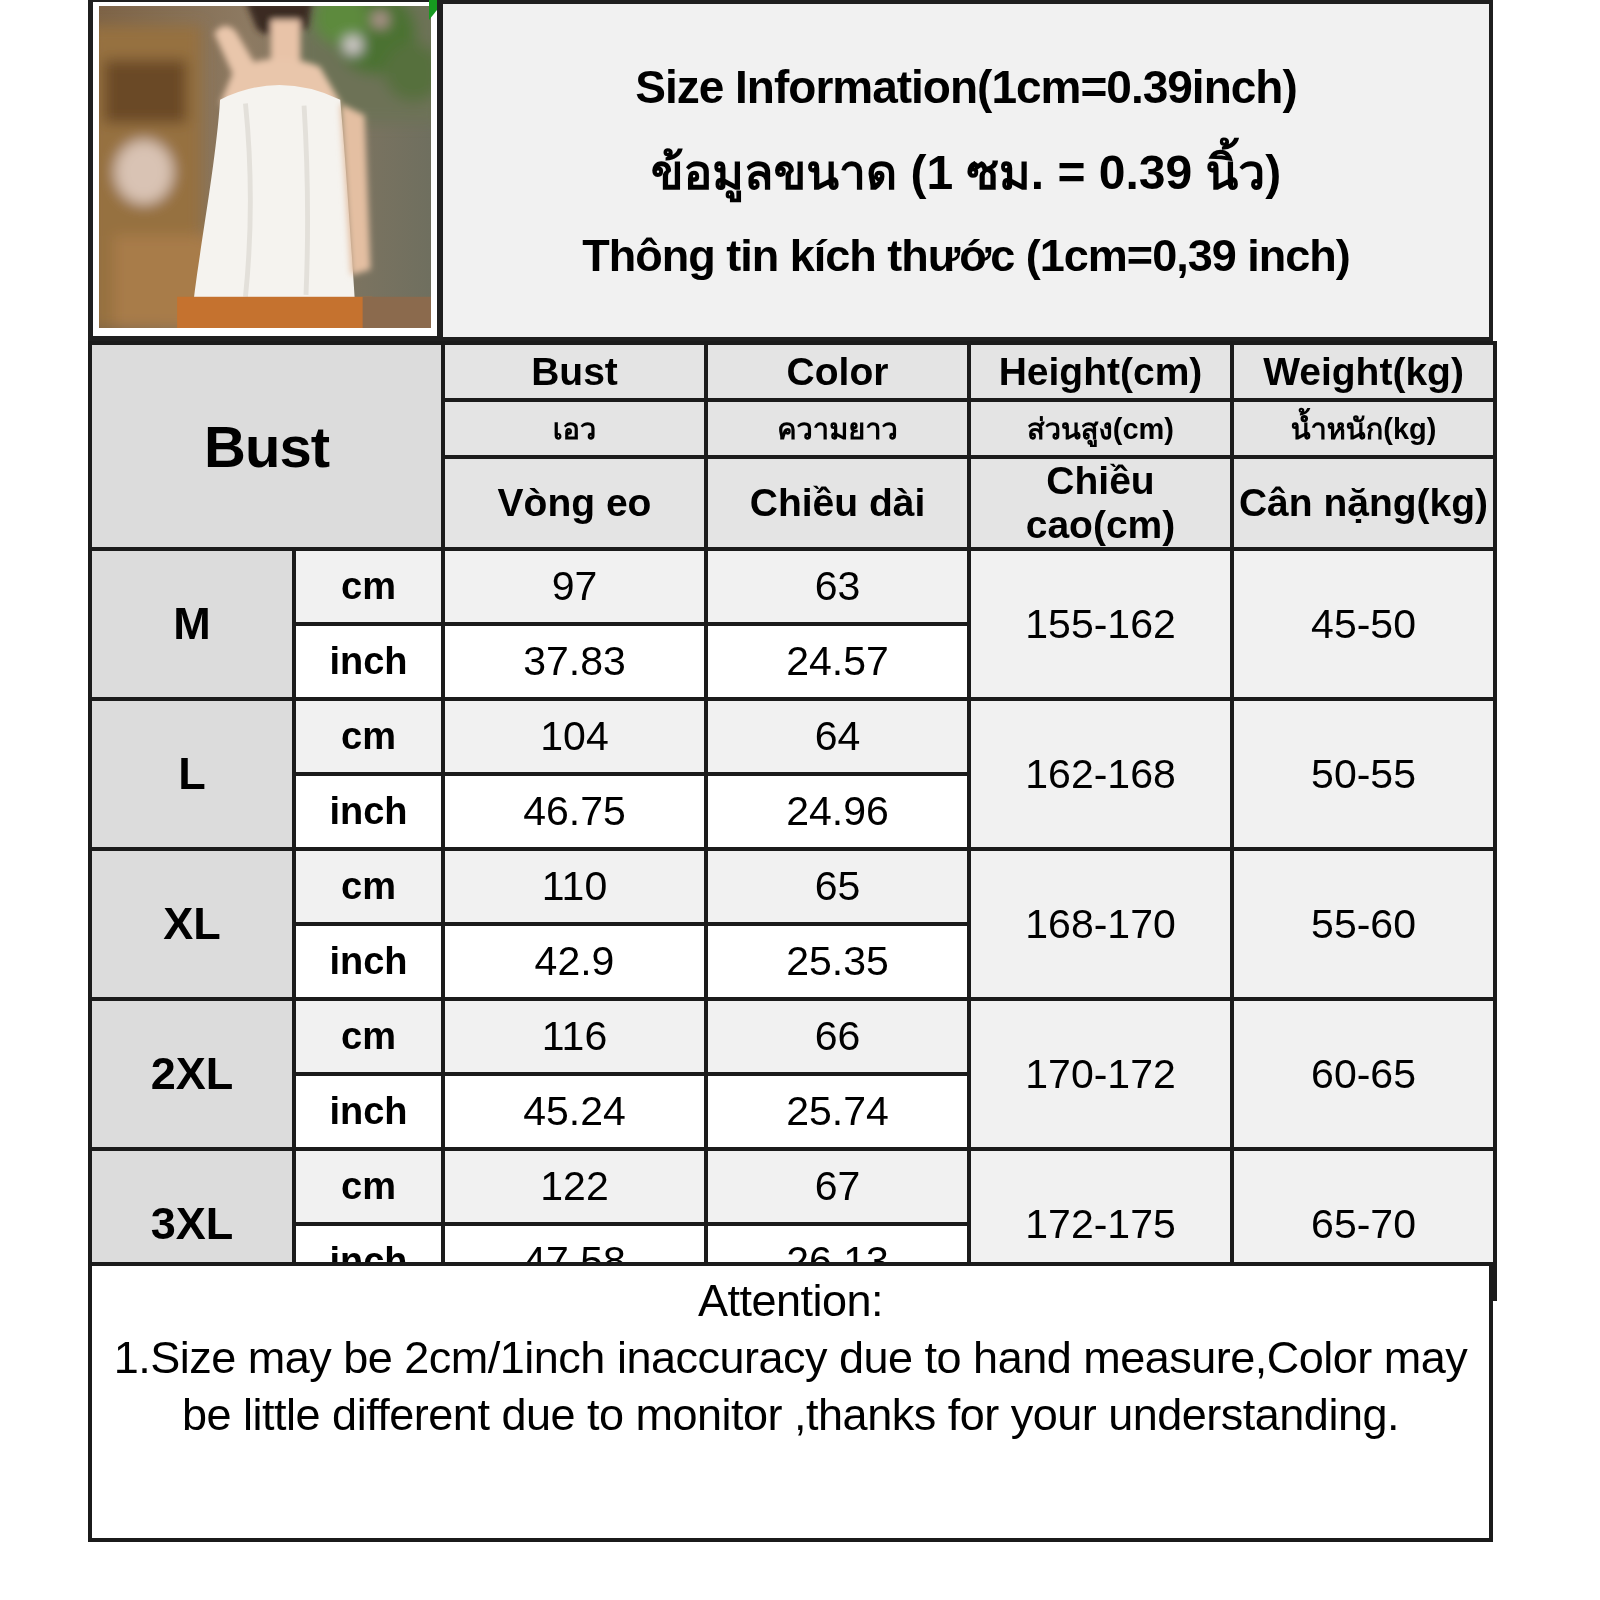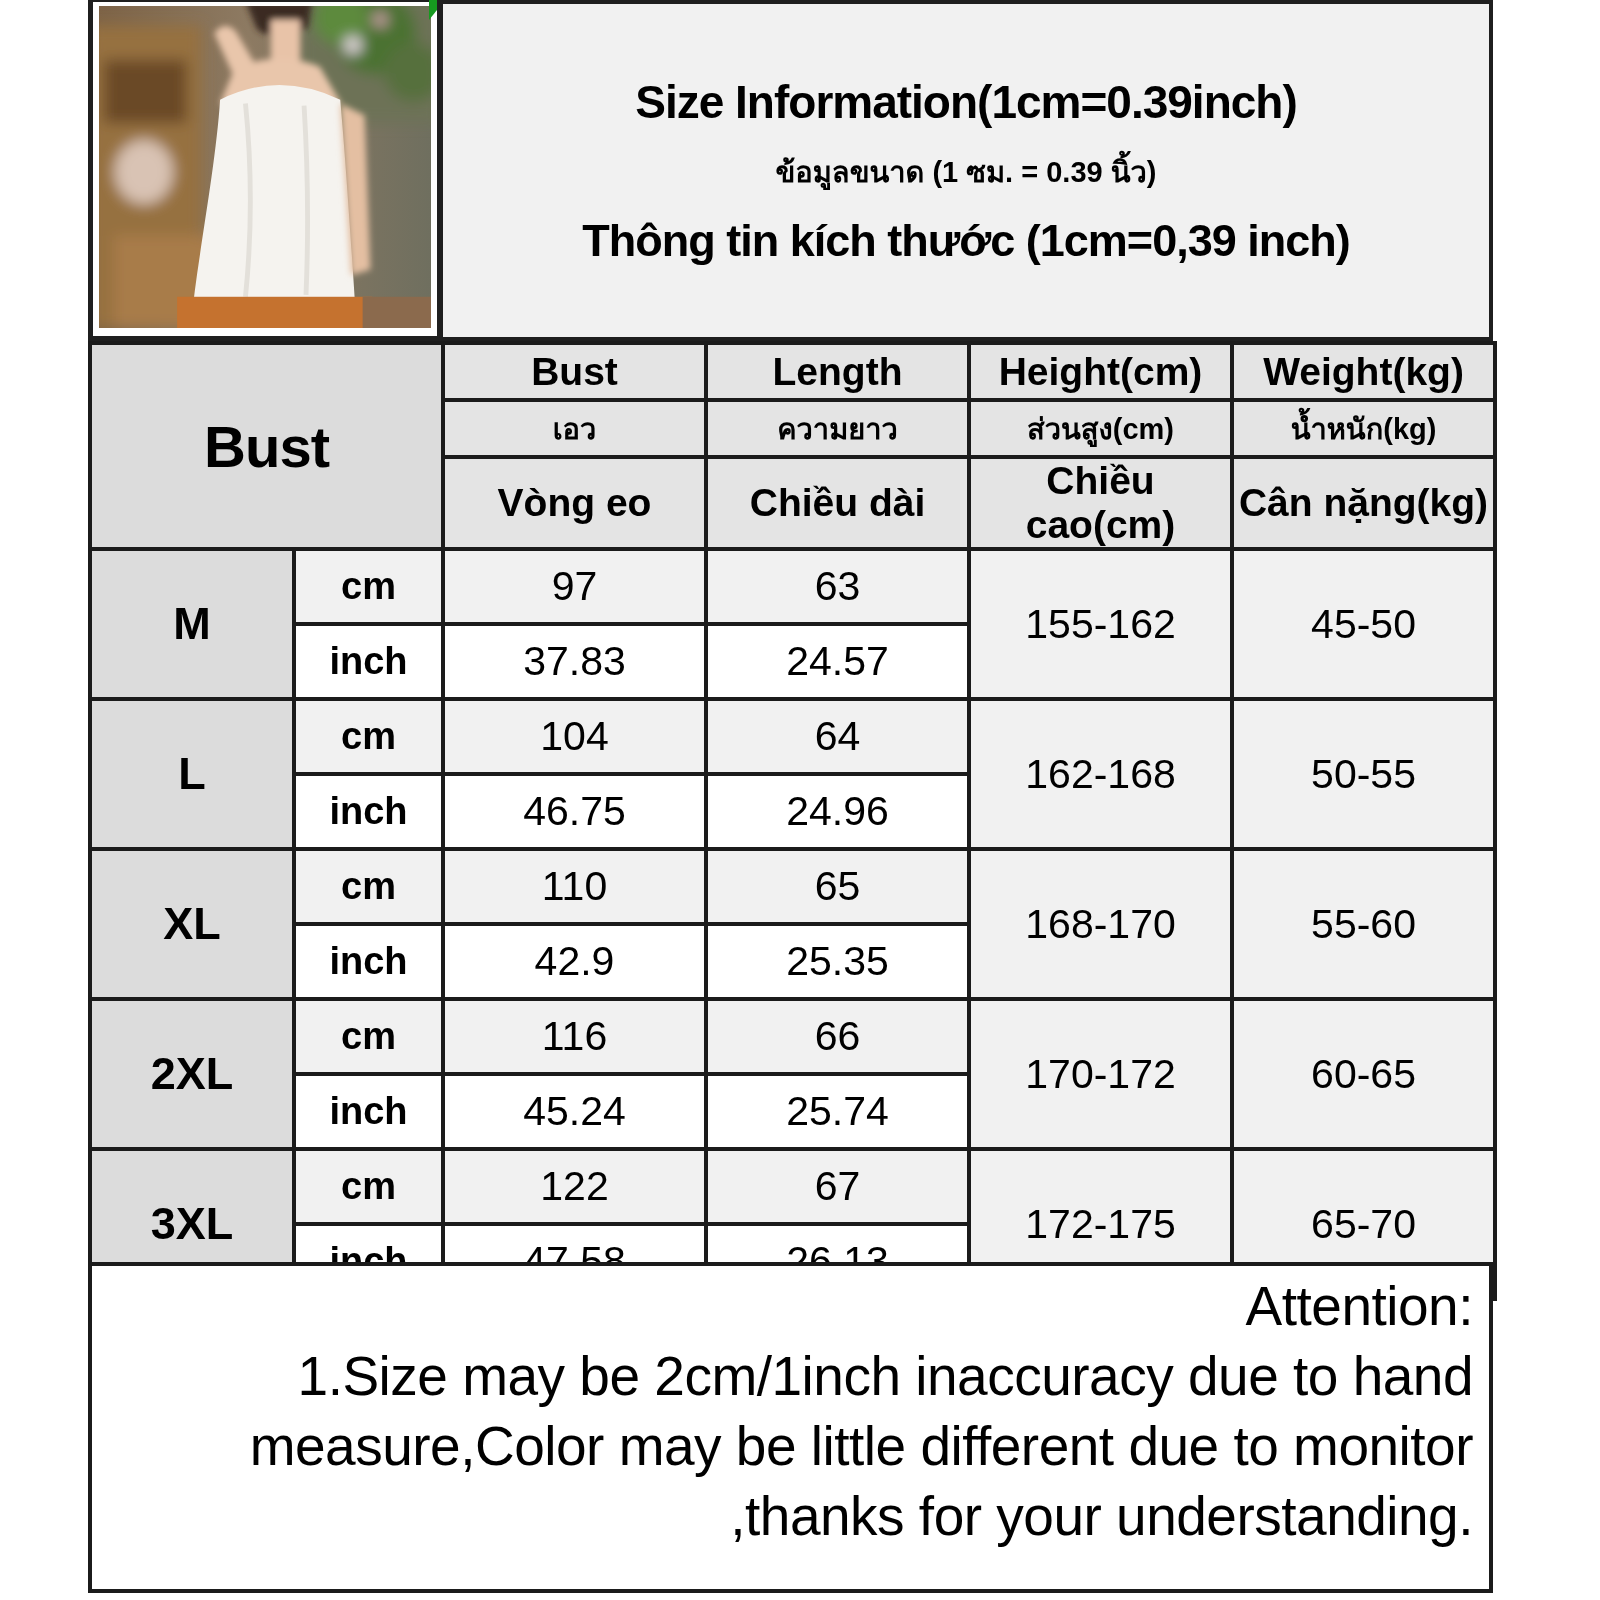--- a/index.html
+++ b/index.html
@@ -18,21 +18,21 @@
   .photo-box svg{display:block;width:100%;height:100%;}
   
   .title-box{
     position:absolute;left:437px;top:0;width:1056px;height:341px;
     box-sizing:border-box;background:#f1f1f1;
     border:4px solid #1f1f1f;border-left-width:6px;
     display:flex;flex-direction:column;justify-content:center;
     gap:20px;text-align:center;
   }
   .t-en{font-size:46px;font-weight:bold;letter-spacing:-1px;}
-  .t-th{font-size:29px;font-weight:bold;}
+  .t-th{font-size:48px;font-weight:bold;}
   .t-vi{font-size:45px;font-weight:bold;letter-spacing:-1px;}
   .green-accent{
     position:absolute;left:429px;top:0;width:0;height:0;
     border-top:20px solid #169a1f;border-right:16px solid transparent;
   }
   
   table.size-table{
     position:absolute;left:88px;top:341px;width:1405px;
     border-collapse:collapse;table-layout:fixed;
   }
@@ -48,24 +48,24 @@
   .hdr-vi{font-size:39px;}
   .size-big{background:#dcdcdc !important;font-size:58px;font-weight:bold;letter-spacing:-1px;}
   tr.row-cm td{background:#f1f1f1;}
   tr.row-inch td{background:#ffffff;border-top-width:3px;}
   .size-table td.lbl{background:#dcdcdc;font-weight:bold;font-size:45px;}
   .size-table td.unit{font-weight:bold;font-size:38px;}
   .size-table td.val{font-size:41px;}
   .size-table td.merged{background:#f1f1f1;font-size:41px;}
   
   .attention{
-    position:absolute;left:88px;top:1262px;width:1405px;height:331px;
+    position:absolute;left:88px;top:1262px;width:1405px;height:280px;
     box-sizing:border-box;background:#ffffff;border:4px solid #1b1b1b;
-    padding:6px 16px;font-size:55px;line-height:1.27;letter-spacing:-0.5px;
-    text-align:right;
+    padding:6px 16px;font-size:45px;line-height:1.27;letter-spacing:-0.5px;
+    text-align:center;
   }
   .attention p{margin:0;}
 </style>
 </head>
 <body>
 
 <div class="page">
 
   <div class="photo-box">
     <div class="photo">
@@ -125,21 +125,21 @@
         <col style="width:149px">
       <col style="width:263px">
         <col style="width:263px">
       <col style="width:263px">
         <col style="width:263px">
     </colgroup>
     <thead>
       <tr>
         <th class="size-big" colspan="2" rowspan="3">Bust</th>
         <th class="hdr-en">Bust</th>
-        <th class="hdr-en">Length</th>
+        <th class="hdr-en">Color</th>
         <th class="hdr-en">Height(cm)</th>
         <th class="hdr-en">Weight(kg)</th>
       </tr>
       <tr>
         <th class="hdr-th">เอว</th>
         <th class="hdr-th">ความยาว</th>
         <th class="hdr-th">ส่วนสูง(cm)</th>
         <th class="hdr-th">น้ำหนัก(kg)</th>
       </tr>
       <tr>

